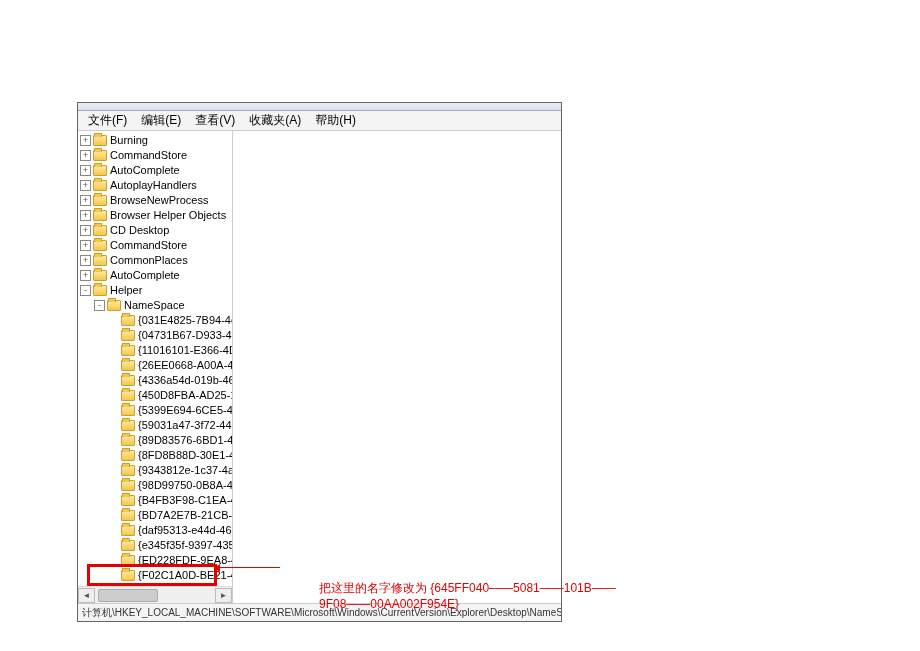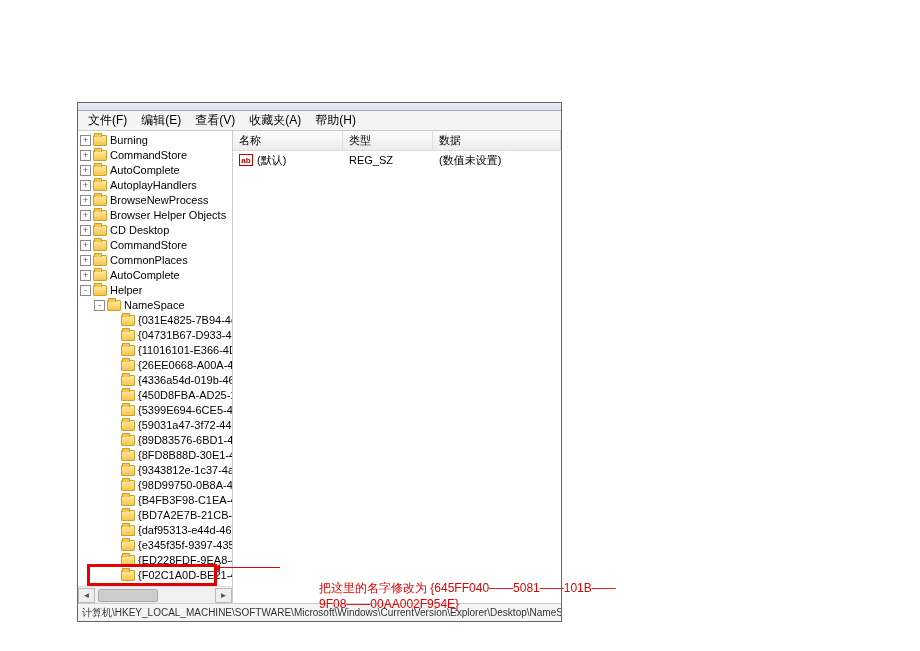--- a/index.html
+++ b/index.html
@@ -219,35 +219,20 @@
               <span class="folder"></span>
               <span class="label editing">新项 #1</span>
             </div>
           </div>
         <div class="scrollbar-track">
           <div class="scroll-btn" style="left:0">◄</div>
           <div class="scrollbar-thumb"></div>
           <div class="scroll-btn" style="right:0">►</div>
         </div>
       </div>
-      <div class="list-pane">
-        <div class="list-header">
-          <div class="col name">名称</div>
-          <div class="col type">类型</div>
-          <div class="col data">数据</div>
-        </div>
-        <div class="list-row">
-          <div class="cell name">
-            <span class="ab-icon">ab</span>
-            <span>(默认)</span>
-          </div>
-          <div class="cell type">REG_SZ</div>
-          <div class="cell data">(数值未设置)</div>
-        </div>
-      </div>
     </div>
     <div class="statusbar">计算机\HKEY_LOCAL_MACHINE\SOFTWARE\Microsoft\Windows\CurrentVersion\Explorer\Desktop\NameSpace\新项 #1</div>
   </div>
 
   <div class="highlight-box" style="left:87px; top:564px; width:130px; height:22px;"></div>
   <div class="arrow-line" style="left:220px; top:567px; width:60px;"></div>
   <div class="annotation" style="left:283px; top:580px; width:300px;margin-left:36px;">
     <span>把这里的名字修改为 </span><span>{645FF040——5081——101B——9F08——00AA002F954E}</span>
   </div>
 </div>

